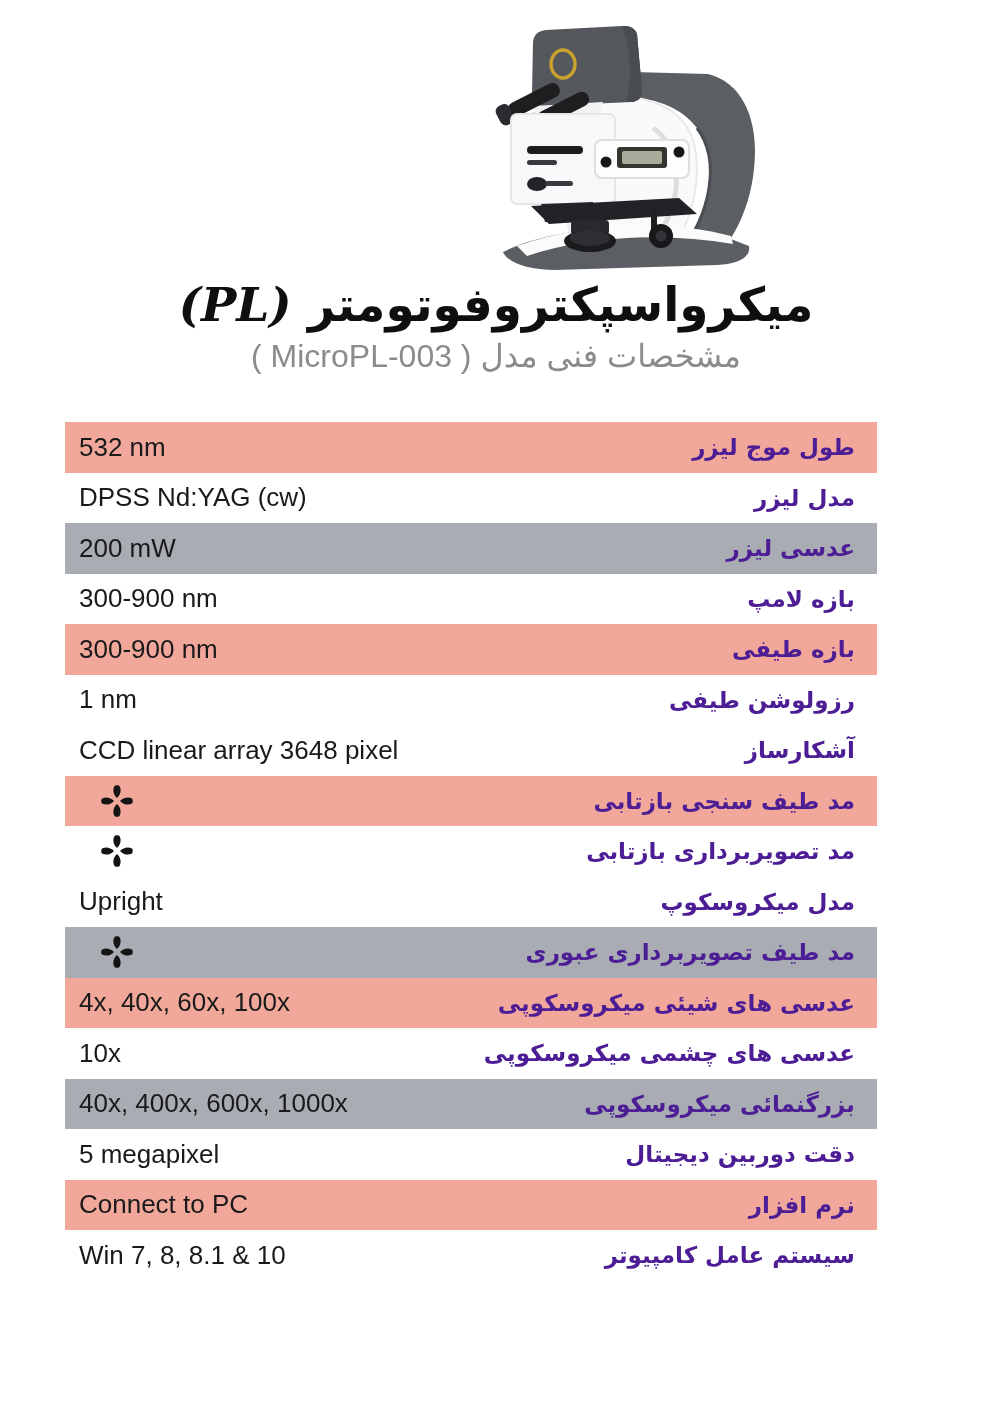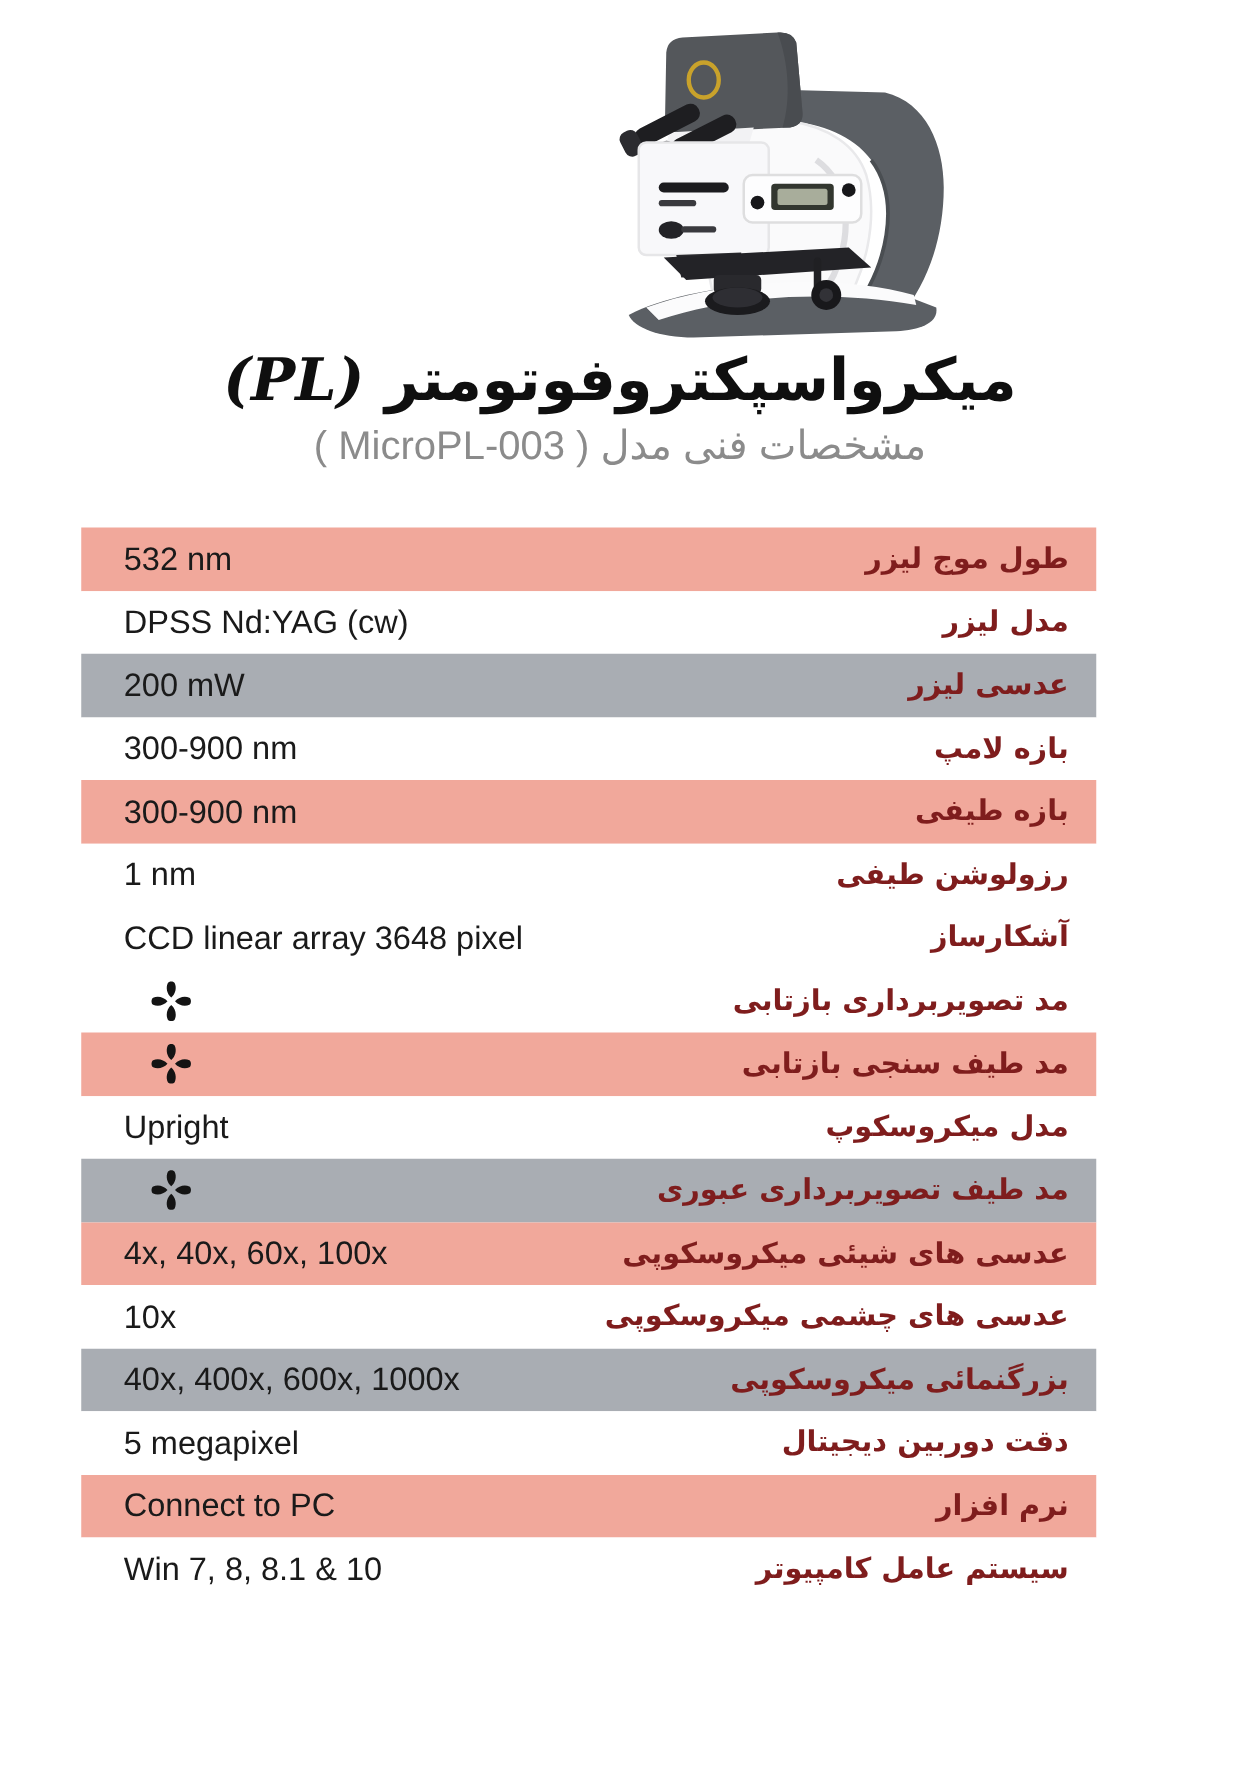--- a/index.html
+++ b/index.html
@@ -23,27 +23,27 @@
   .subtitle{
     direction:rtl;font-family:Liberation Sans, sans-serif;font-size:32px;
     color:var(--subtitle);margin-top:2px;line-height:1.2;
   }
   .spec-table{position:absolute;top:422px;left:65px;width:812px;}
   .row{height:50.5px;display:flex;align-items:center;justify-content:space-between;}
   .row.salmon{background:var(--salmon);}
   .row.gray{background:var(--gray);}
   .row.white{background:#ffffff;text-align:right;}
   .value{
-    display:flex;align-items:center;padding-left:34px;
+    display:flex;align-items:center;padding-left:14px;
     font-size:26px;color:var(--text);white-space:nowrap;
     font-family:"Liberation Sans","DejaVu Sans",sans-serif;
   }
   .label{
     direction:rtl;padding-right:22px;font-weight:700;font-size:23px;
-    color:#7f1d1d;white-space:nowrap;font-family:"DejaVu Sans",sans-serif;
+    color:#4c1d95;white-space:nowrap;font-family:"DejaVu Sans",sans-serif;
   }
   .petal-icon{display:block;margin-left:20px;}
 </style>
 </head>
 <body>
 
 <div class="microscope">
   <svg width="292" height="265" viewBox="0 0 292 265">
 
     <path d="M150 62 L225 64 C258 72 272 106 272 140 C272 182 258 218 238 242 L196 244 C228 204 238 150 214 118 C199 98 174 89 148 87 Z" fill="#5b5f64"></path>
@@ -125,46 +125,46 @@
       <div class="value">300-900 nm</div>
       <div class="label">بازه طیفی</div>
     </div>
     <div class="row white">
       <div class="value">1 nm</div>
       <div class="label">رزولوشن طیفی</div>
     </div>
     <div class="row white">
       <div class="value">CCD linear array 3648 pixel</div>
       <div class="label">آشکارساز</div>
+    </div>
+    <div class="row salmon">
+      <div class="value">
+        <svg class="petal-icon" width="36" height="38" viewBox="0 0 36 38">
+          <g fill="#141414">
+            <path d="M18 16 C14.5 13 13.5 8 15.2 4.5 C16 2.8 20 2.8 20.8 4.5 C22.5 8 21.5 13 18 16 Z"></path>
+            <path d="M18 22 C14.5 25 13.5 30 15.2 33.5 C16 35.2 20 35.2 20.8 33.5 C22.5 30 21.5 25 18 22 Z"></path>
+            <path d="M15 19 C12 15.5 7 14.5 3.5 16.2 C1.8 17 1.8 21 3.5 21.8 C7 23.5 12 22.5 15 19 Z"></path>
+            <path d="M21 19 C24 15.5 29 14.5 32.5 16.2 C34.2 17 34.2 21 32.5 21.8 C29 23.5 24 22.5 21 19 Z"></path>
+          </g>
+        </svg>
+      </div>
+      <div class="label">مد  طیف سنجی بازتابی</div>
     </div>
     <div class="row white">
       <div class="value">
         <svg class="petal-icon" width="36" height="38" viewBox="0 0 36 38">
           <g fill="#141414">
             <path d="M18 16 C14.5 13 13.5 8 15.2 4.5 C16 2.8 20 2.8 20.8 4.5 C22.5 8 21.5 13 18 16 Z"></path>
             <path d="M18 22 C14.5 25 13.5 30 15.2 33.5 C16 35.2 20 35.2 20.8 33.5 C22.5 30 21.5 25 18 22 Z"></path>
             <path d="M15 19 C12 15.5 7 14.5 3.5 16.2 C1.8 17 1.8 21 3.5 21.8 C7 23.5 12 22.5 15 19 Z"></path>
             <path d="M21 19 C24 15.5 29 14.5 32.5 16.2 C34.2 17 34.2 21 32.5 21.8 C29 23.5 24 22.5 21 19 Z"></path>
           </g>
         </svg>
       </div>
       <div class="label">مد  تصویربرداری بازتابی</div>
-    </div>
-    <div class="row salmon">
-      <div class="value">
-        <svg class="petal-icon" width="36" height="38" viewBox="0 0 36 38">
-          <g fill="#141414">
-            <path d="M18 16 C14.5 13 13.5 8 15.2 4.5 C16 2.8 20 2.8 20.8 4.5 C22.5 8 21.5 13 18 16 Z"></path>
-            <path d="M18 22 C14.5 25 13.5 30 15.2 33.5 C16 35.2 20 35.2 20.8 33.5 C22.5 30 21.5 25 18 22 Z"></path>
-            <path d="M15 19 C12 15.5 7 14.5 3.5 16.2 C1.8 17 1.8 21 3.5 21.8 C7 23.5 12 22.5 15 19 Z"></path>
-            <path d="M21 19 C24 15.5 29 14.5 32.5 16.2 C34.2 17 34.2 21 32.5 21.8 C29 23.5 24 22.5 21 19 Z"></path>
-          </g>
-        </svg>
-      </div>
-      <div class="label">مد  طیف سنجی بازتابی</div>
     </div>
     <div class="row white">
       <div class="value">Upright</div>
       <div class="label">مدل میکروسکوپ</div>
     </div>
     <div class="row gray">
       <div class="value">
         <svg class="petal-icon" width="36" height="38" viewBox="0 0 36 38">
           <g fill="#141414">
             <path d="M18 16 C14.5 13 13.5 8 15.2 4.5 C16 2.8 20 2.8 20.8 4.5 C22.5 8 21.5 13 18 16 Z"></path>

